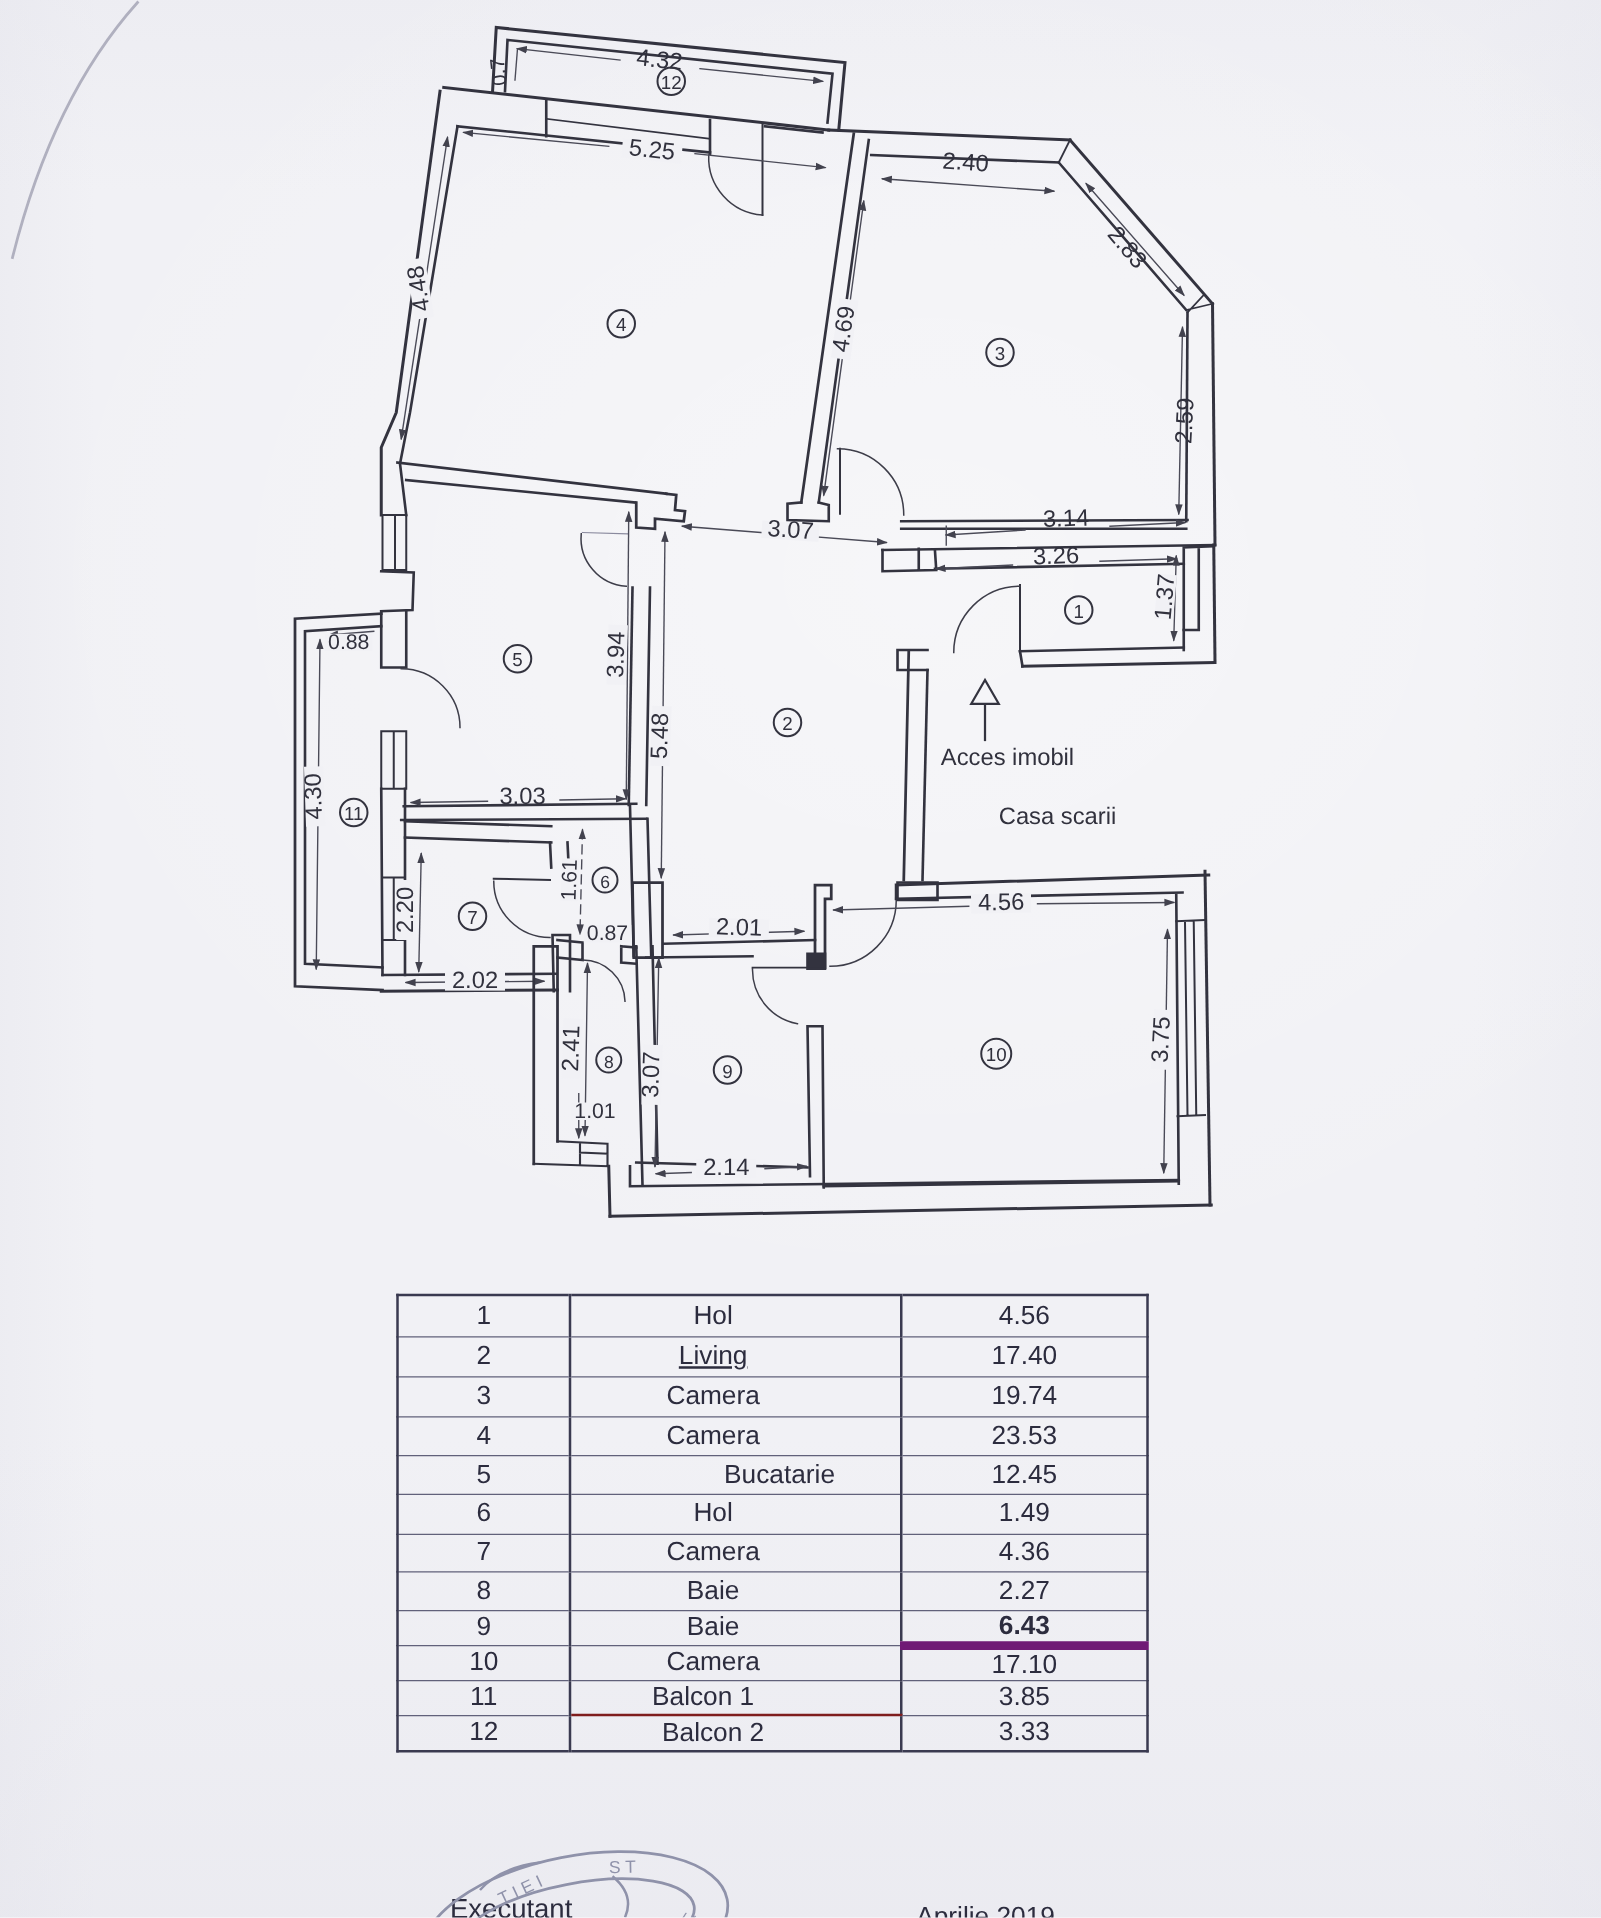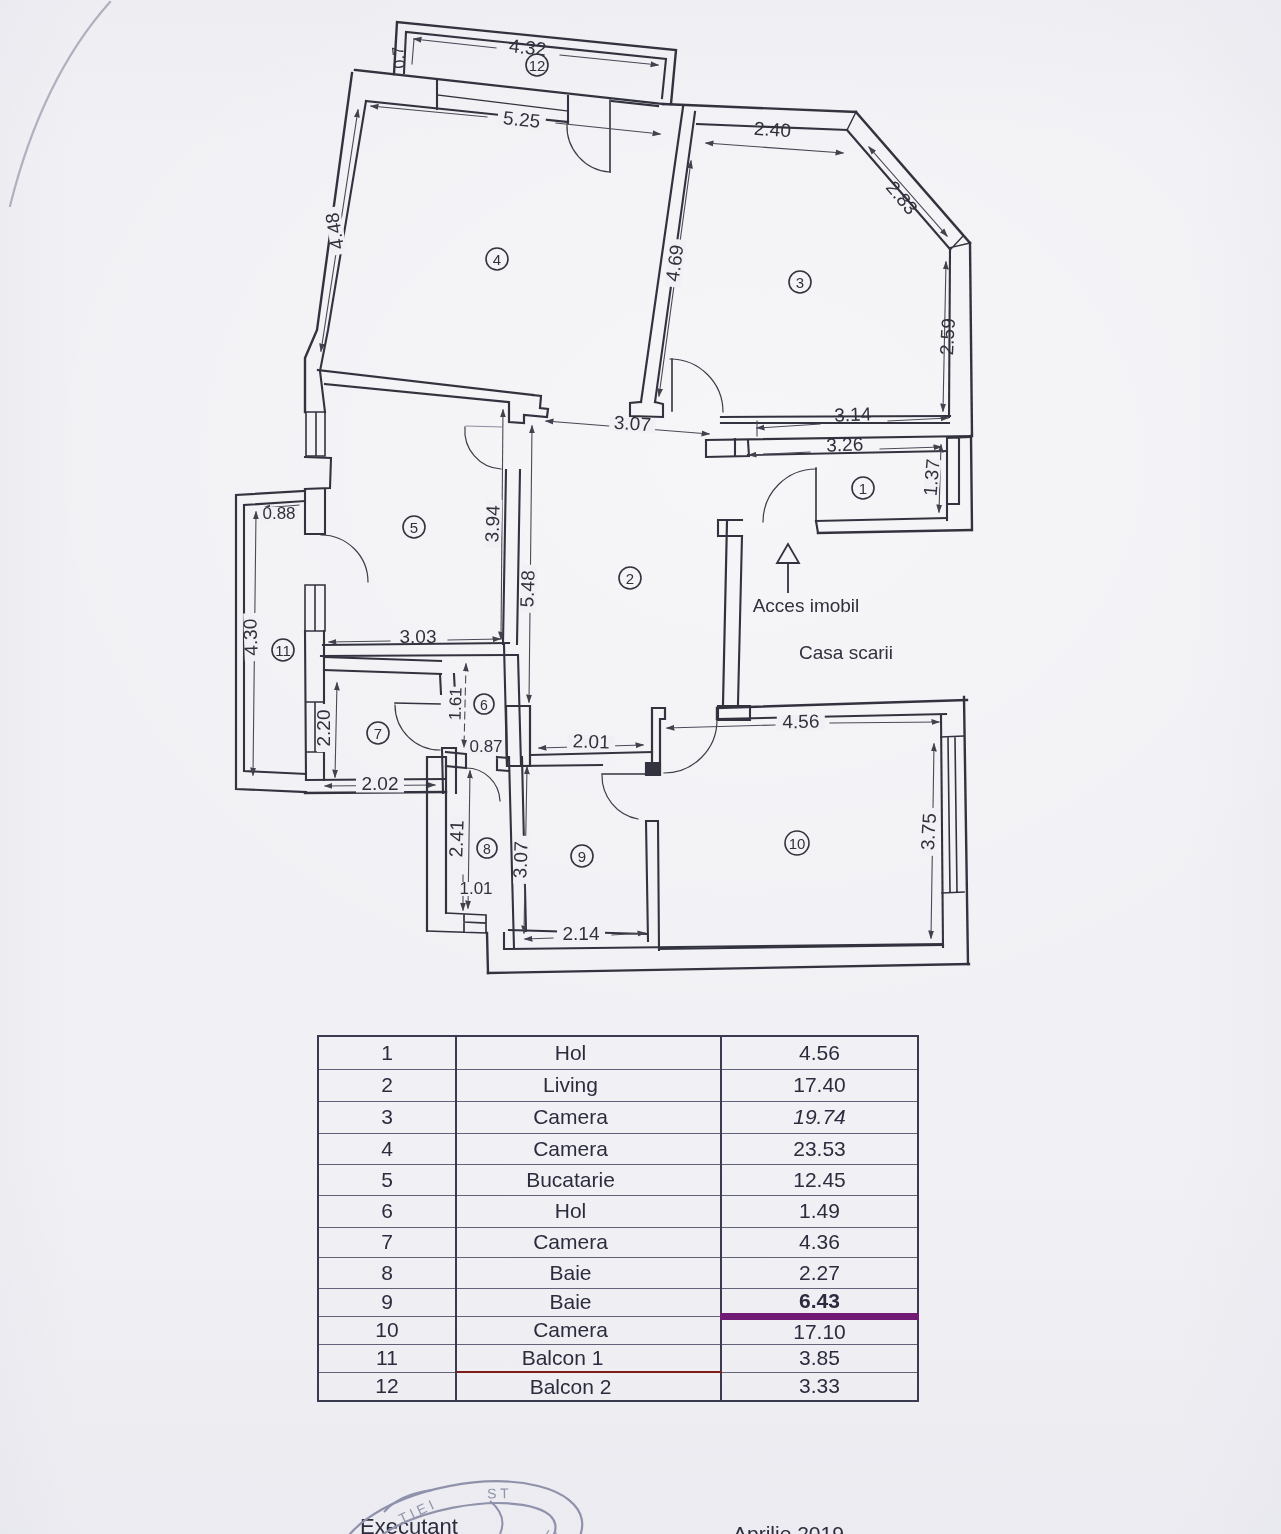--- a/index.html
+++ b/index.html
@@ -524,39 +524,39 @@
 <tbody>
 
 <tr style="height:33px;">
           <td style="border-right:2px solid #3a3a50;border-bottom:1px solid #61617a;">1</td>
           <td style="border-right:2px solid #3a3a50;border-bottom:1px solid #61617a;padding-right:36px;">Hol</td>
           <td style="border-bottom:1px solid #61617a;">4.56</td>
         </tr>
 
 <tr style="height:32px;">
           <td style="border-right:2px solid #3a3a50;border-bottom:1px solid #61617a;">2</td>
-          <td style="border-right:2px solid #3a3a50;border-bottom:1px solid #61617a;padding-right:36px;">Living</td>
+          <td style="border-right:2px solid #3a3a50;border-bottom:1px solid #61617a;padding-right:36px;text-decoration:underline;">Living</td>
           <td style="border-bottom:1px solid #61617a;margin-left:32px;">17.40</td>
         </tr>
 
 <tr style="height:32px;">
           <td style="border-right:2px solid #3a3a50;border-bottom:1px solid #61617a;">3</td>
           <td style="border-right:2px solid #3a3a50;border-bottom:1px solid #61617a;padding-right:36px;">Camera</td>
-          <td style="border-bottom:1px solid #61617a;font-style:italic;">19.74</td>
+          <td style="border-bottom:1px solid #61617a;">19.74</td>
         </tr>
 
 <tr style="height:31px;">
           <td style="border-right:2px solid #3a3a50;border-bottom:1px solid #61617a;">4</td>
           <td style="border-right:2px solid #3a3a50;border-bottom:1px solid #61617a;padding-right:36px;">Camera</td>
           <td style="border-bottom:1px solid #61617a;">23.53</td>
         </tr>
 
 <tr style="height:31px;">
           <td style="border-right:2px solid #3a3a50;border-bottom:1px solid #61617a;">5</td>
-          <td style="border-right:2px solid #3a3a50;border-bottom:1px solid #61617a;padding-right:36px;">Bucatarie</td>
+          <td style="border-right:2px solid #3a3a50;border-bottom:1px solid #61617a;padding-right:52px;text-align:right;">Bucatarie</td>
           <td style="border-bottom:1px solid #61617a;">12.45</td>
         </tr>
 
 <tr style="height:32px;">
           <td style="border-right:2px solid #3a3a50;border-bottom:1px solid #61617a;">6</td>
           <td style="border-right:2px solid #3a3a50;border-bottom:1px solid #61617a;padding-right:36px;">Hol</td>
           <td style="border-bottom:1px solid #61617a;margin-left:34px;">1.49</td>
         </tr>
 
 <tr style="height:30px;">

